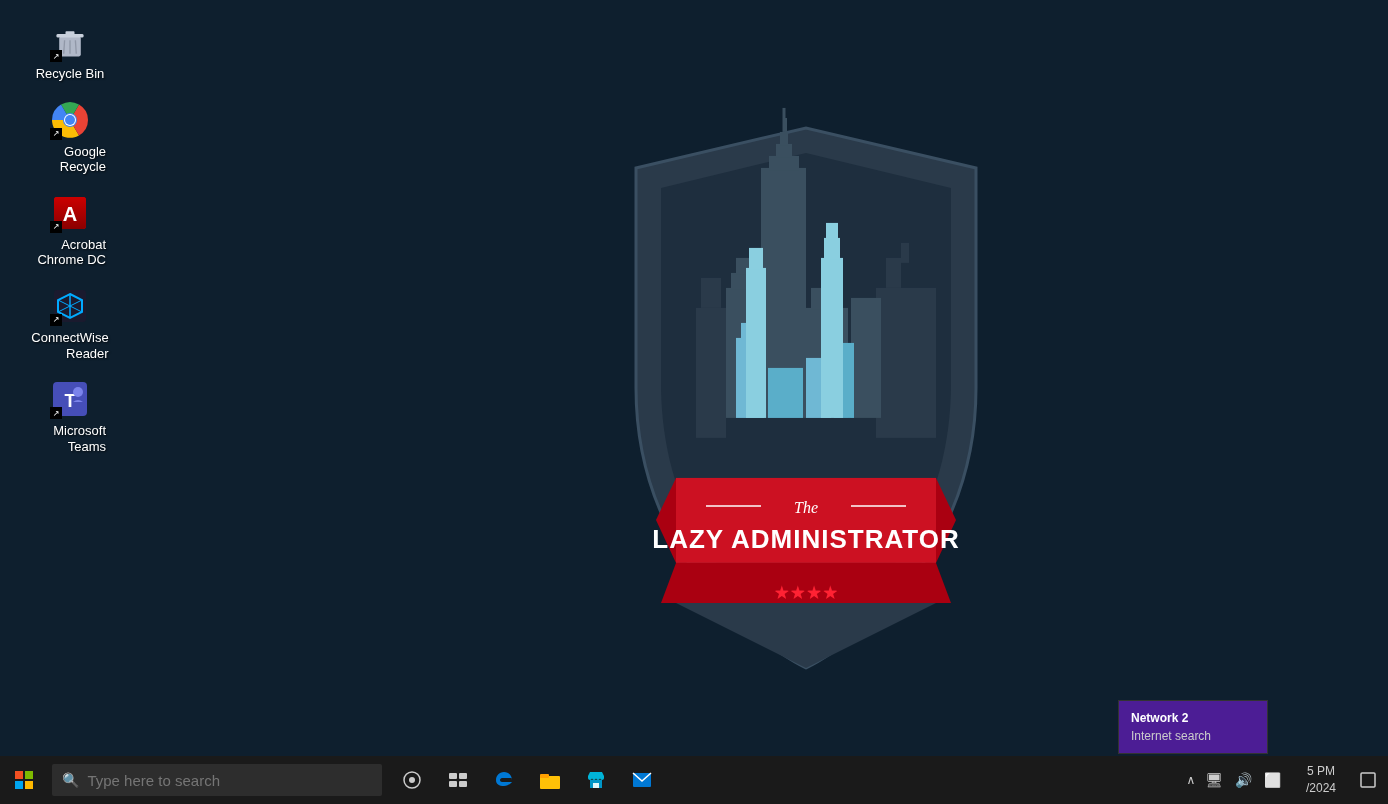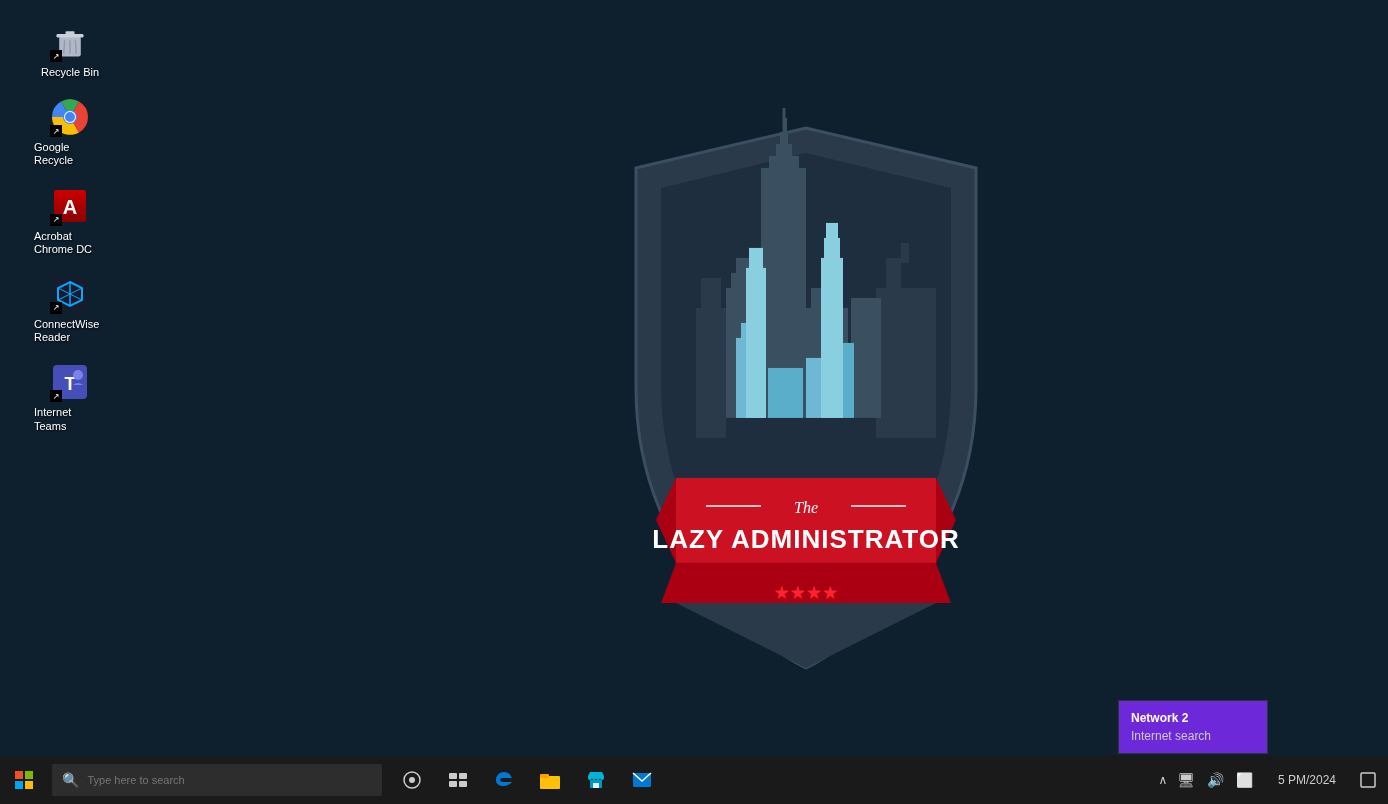--- a/index.html
+++ b/index.html
@@ -45,22 +45,22 @@
       height: 40px;
       margin-bottom: 4px;
       display: flex;
       align-items: center;
       justify-content: center;
       position: relative;
     }
 
     .icon-label {
       color: white;
-      font-size: 11px;
-      text-align: left;
+      font-size: 13px;
+      text-align: right;
       text-shadow: 1px 1px 2px rgba(0,0,0,0.8);
       line-height: 1.2;
     }
 
     
     .recycle-bin-svg {
       width: 36px;
       height: 36px;
     }
 
@@ -112,21 +112,21 @@
       margin: 0 4px;
       padding: 0 10px;
       flex-shrink: 0;
     }
 
     .taskbar-search input {
       background: transparent;
       border: none;
       outline: none;
       color: #aaa;
-      font-size: 11px;
+      font-size: 15px;
       width: 100%;
       font-family: 'Segoe UI', Arial, sans-serif;
     }
 
     .search-icon-tb {
       color: #aaa;
       margin-right: 8px;
       font-size: 14px;
     }
 
@@ -173,21 +173,21 @@
 
     .tray-chevron {
       color: #ccc;
       font-size: 12px;
       cursor: pointer;
       padding: 2px;
     }
 
     .clock-area {
       display: flex;
-      flex-direction: row;
+      flex-direction: column;
       align-items: center;
       justify-content: center;
       padding: 0 12px;
       height: 48px;
       cursor: pointer;
       font-size: 12px;
       color: #ccc;
       line-height: 1.4;
     }
 
@@ -200,21 +200,21 @@
       cursor: pointer;
       color: #ccc;
       font-size: 18px;
     }
 
     
     .network-popup {
       position: absolute;
       bottom: 50px;
       right: 120px;
-      background: #6d28d9;
+      background: #4c1d95;
       border: 1px solid #333;
       padding: 8px 12px;
       color: #ccc;
       font-size: 12px;
       line-height: 1.5;
       z-index: 200;
       min-width: 150px;
     }
 
     
@@ -317,21 +317,21 @@
 
           <rect x="2" y="2" width="34" height="34" rx="4" fill="#464eb8"></rect>
 
           <text x="19" y="27" text-anchor="middle" fill="white" font-size="18" font-weight="bold" font-family="Arial">T</text>
 
           <circle cx="27" cy="12" r="5" fill="#7b83eb"></circle>
           <path d="M22 22 Q27 18 32 22" fill="#7b83eb"></path>
         </svg>
         <div class="shortcut-arrow">↗</div>
       </div>
-      <span class="icon-label">Internet Teams</span>
+      <span class="icon-label">Microsoft Teams</span>
     </div>
 
   </div>
 
   <div class="logo-container">
     <svg width="400" height="600" viewBox="0 0 400 600" xmlns="http://www.w3.org/2000/svg">
 
       <path d="M200 580 C200 580 30 500 30 300 L30 80 L200 40 L370 80 L370 300 C370 500 200 580 200 580Z" fill="#2a3a4a" stroke="#3a4f62" stroke-width="3"></path>
 
       <path d="M200 555 C200 555 55 485 55 295 L55 100 L200 65 L345 100 L345 295 C345 485 200 555 200 555Z" fill="#1e2e3e"></path>

